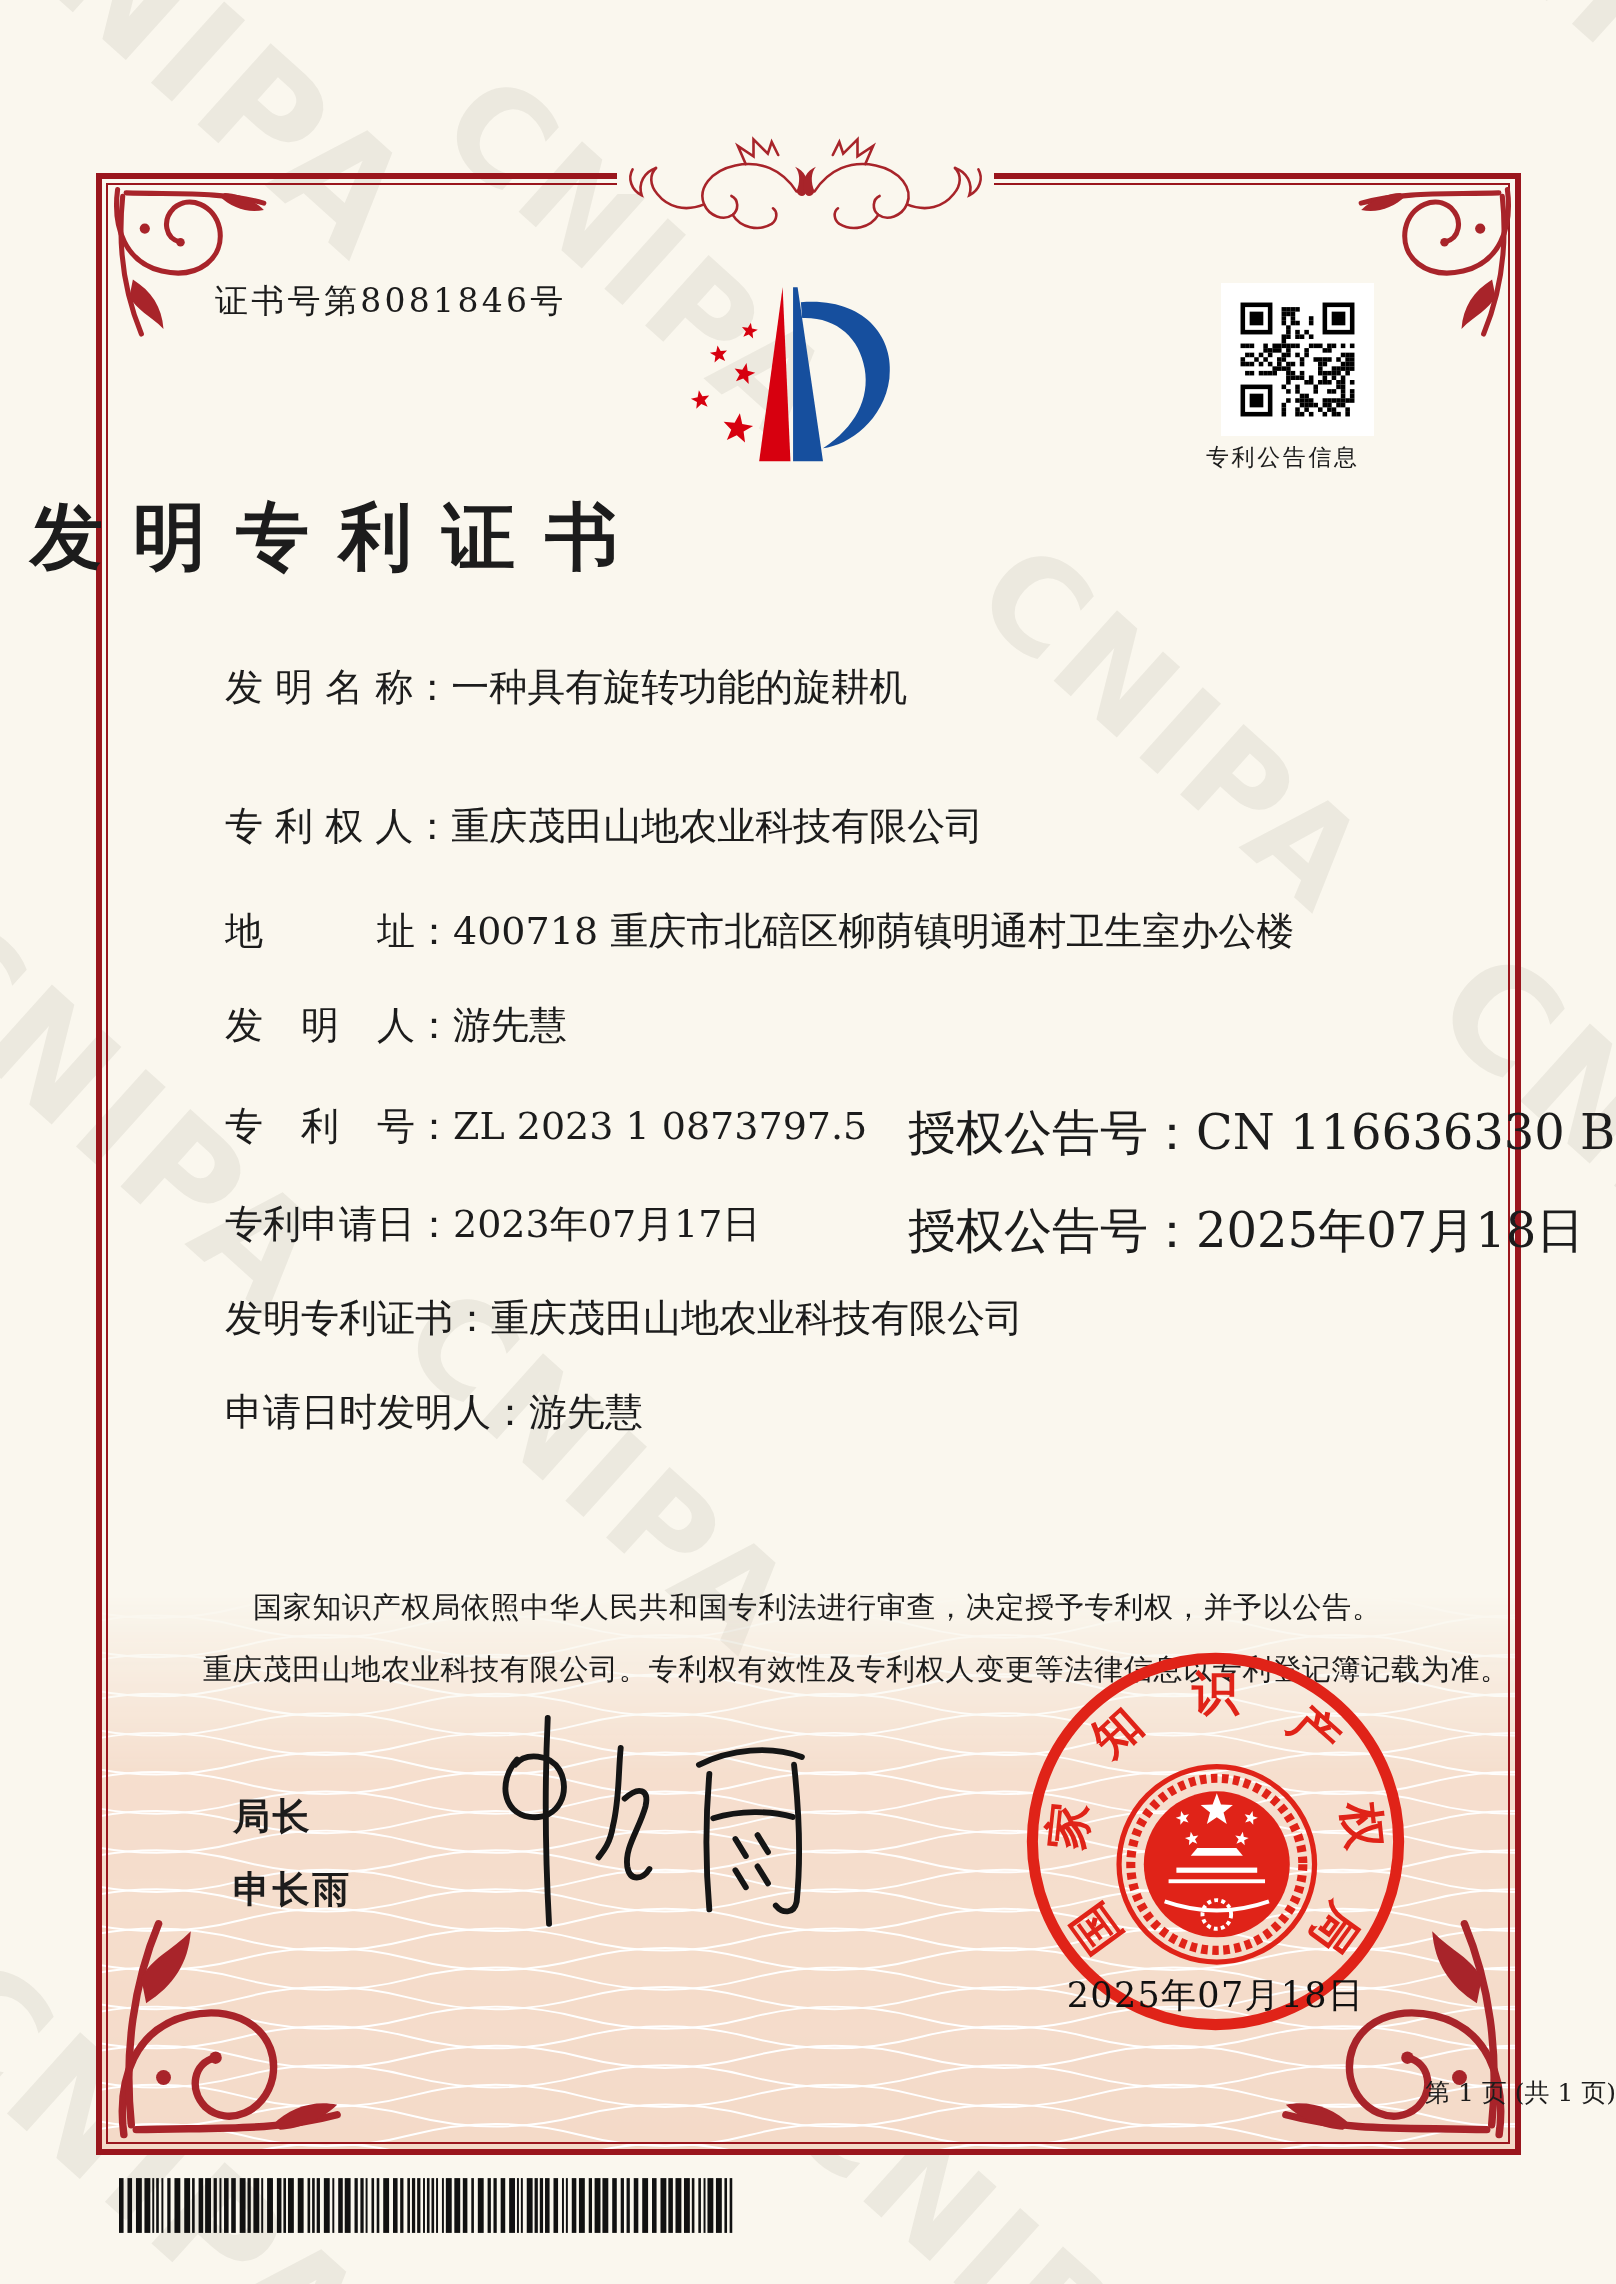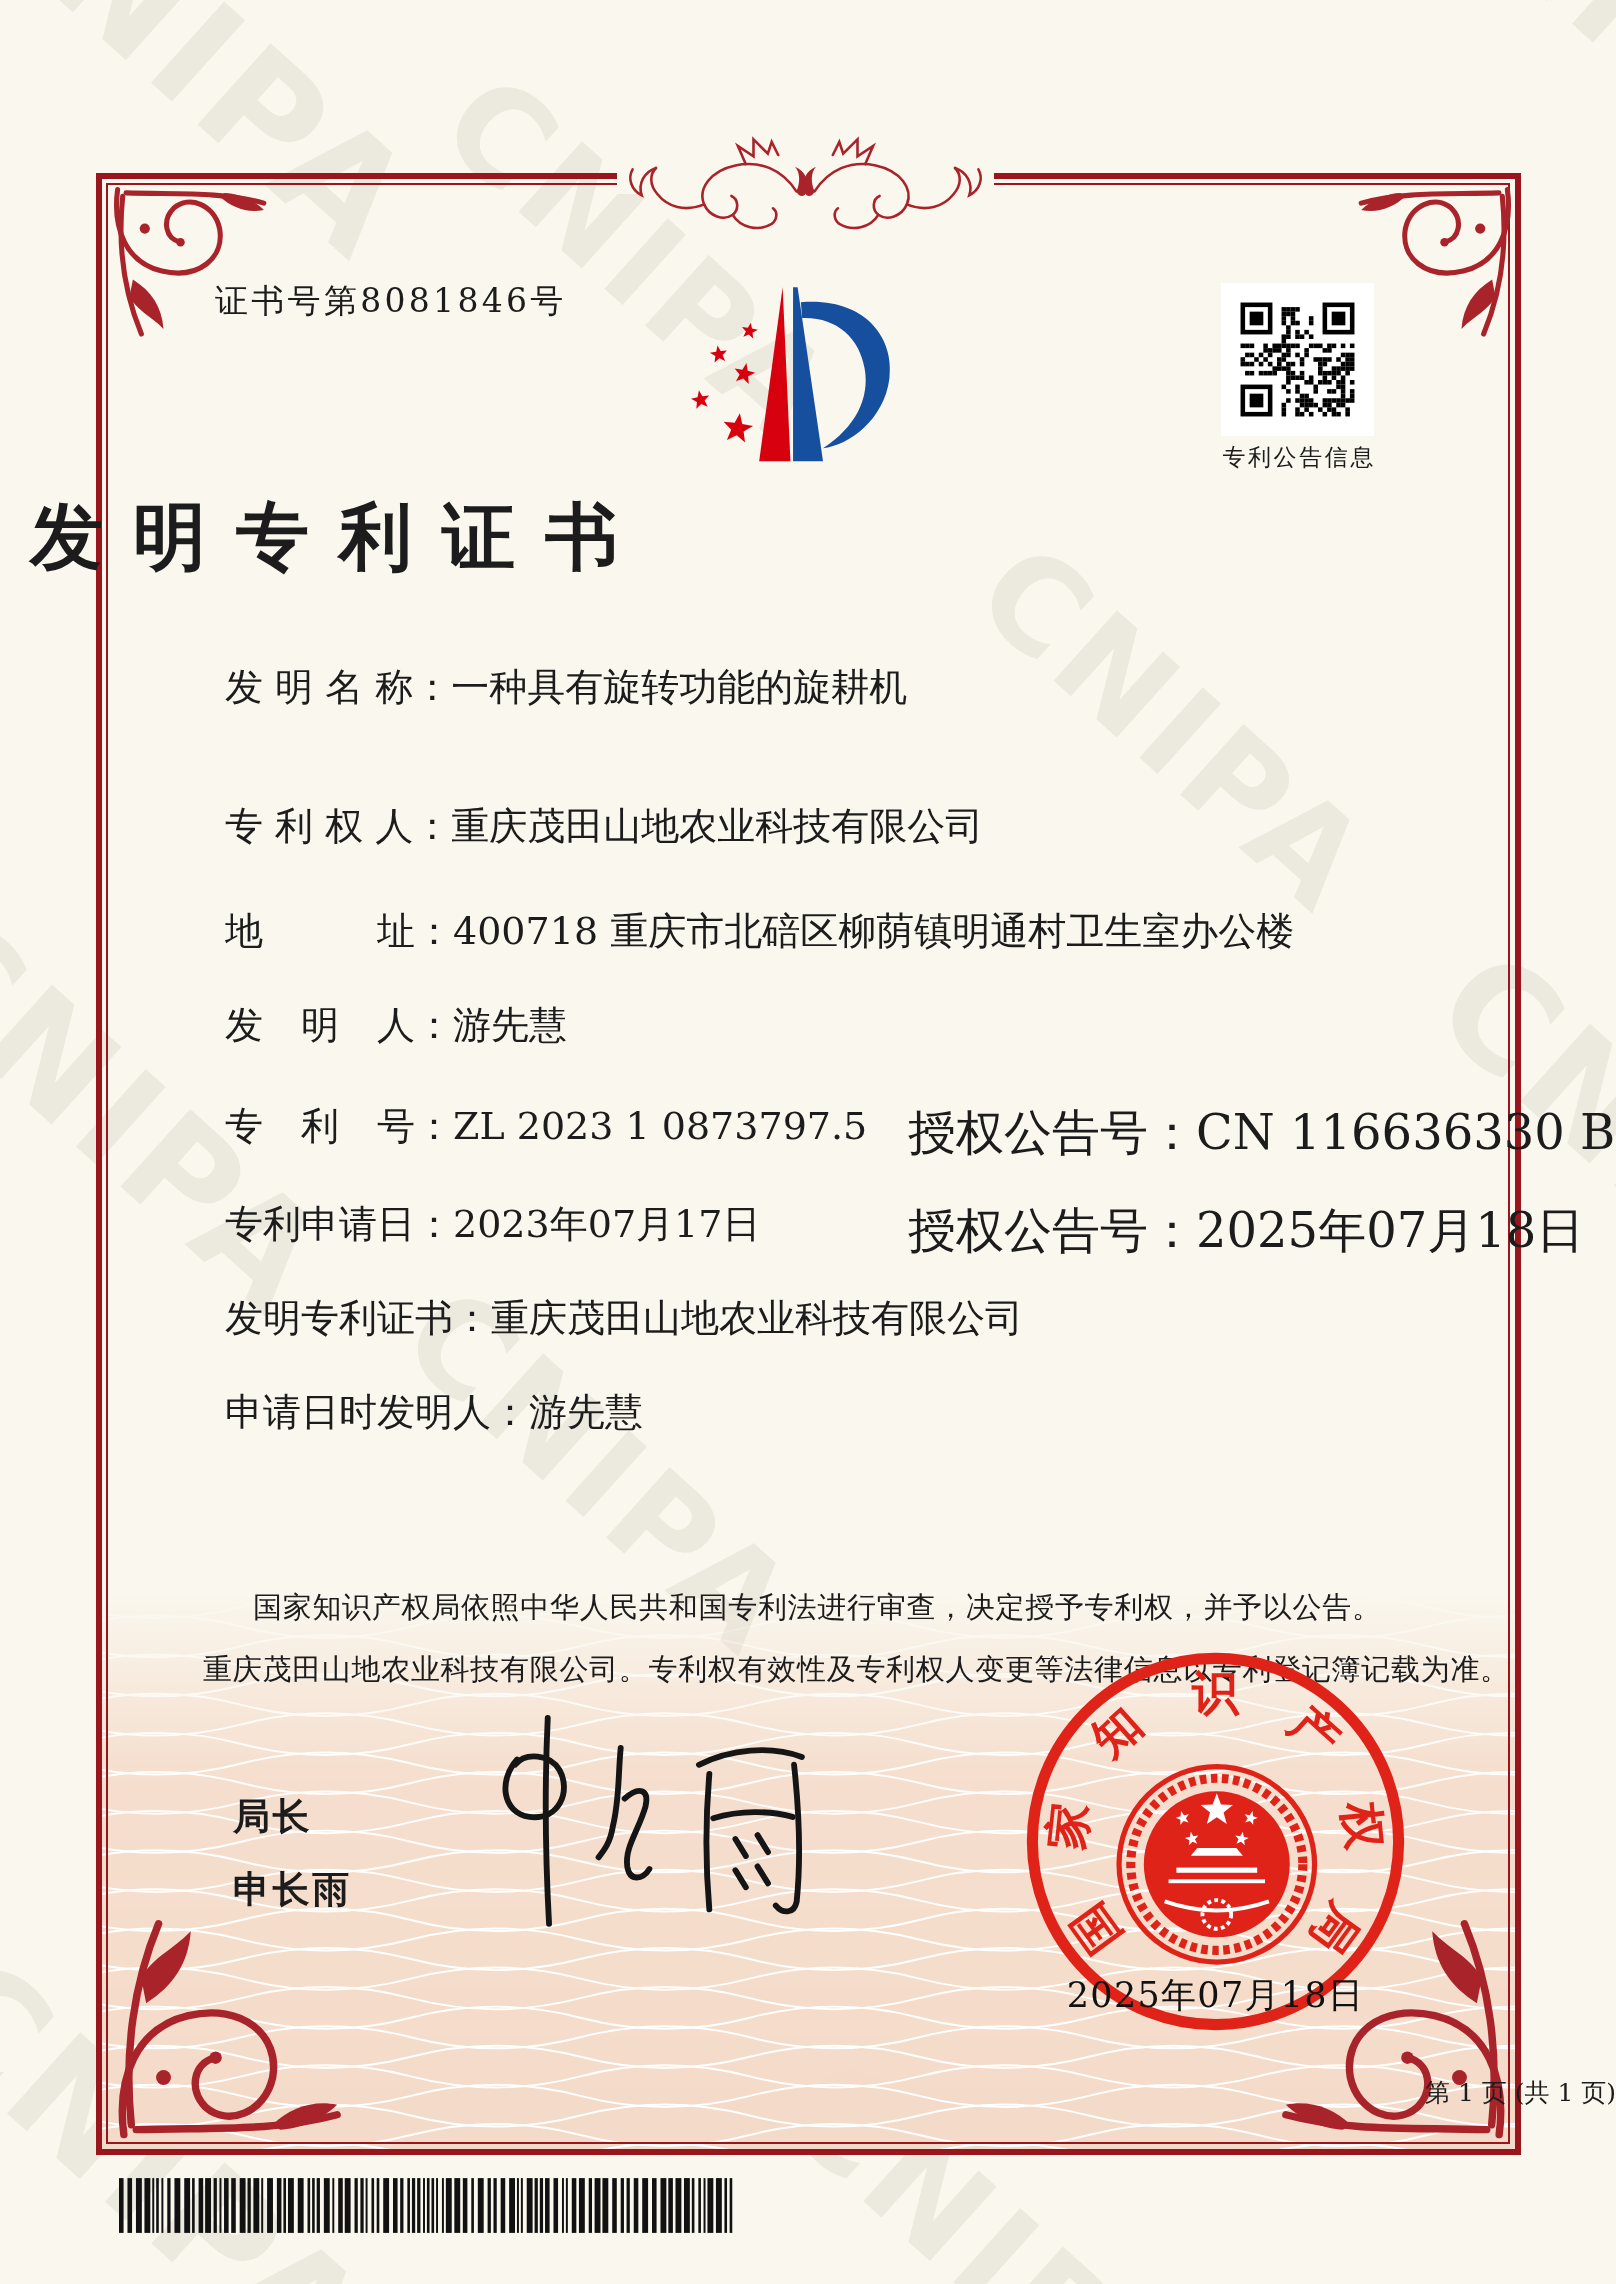--- a/index.html
+++ b/index.html
@@ -31,21 +31,21 @@
   .frame-inner{
     left:106px;top:183px;width:1404px;height:1961px;
     border:2px solid #9a161d;box-sizing:border-box;z-index:3;
   }
   .orn{z-index:4;}
   .content{z-index:5;}
   .cert-no{
     left:215px;top:279px;font-size:33px;letter-spacing:3.3px;z-index:5;
   }
   .qr-caption{
-    left:1206px;top:442px;width:170px;text-align:right;
+    left:1206px;top:442px;width:170px;text-align:left;
     font-size:23px;letter-spacing:2.6px;z-index:5;
   }
   .title{
     left:0;right:0;top:489px;text-align:left;
     font-size:73px;font-weight:bold;letter-spacing:30px;text-indent:30px;
     z-index:5;
   }
   .row{left:225px;font-size:38px;white-space:nowrap;z-index:5;}
   .row-r{left:908px;font-size:48px;white-space:nowrap;z-index:5;}
   .row .val,.row-r .val{margin-left:0;}

